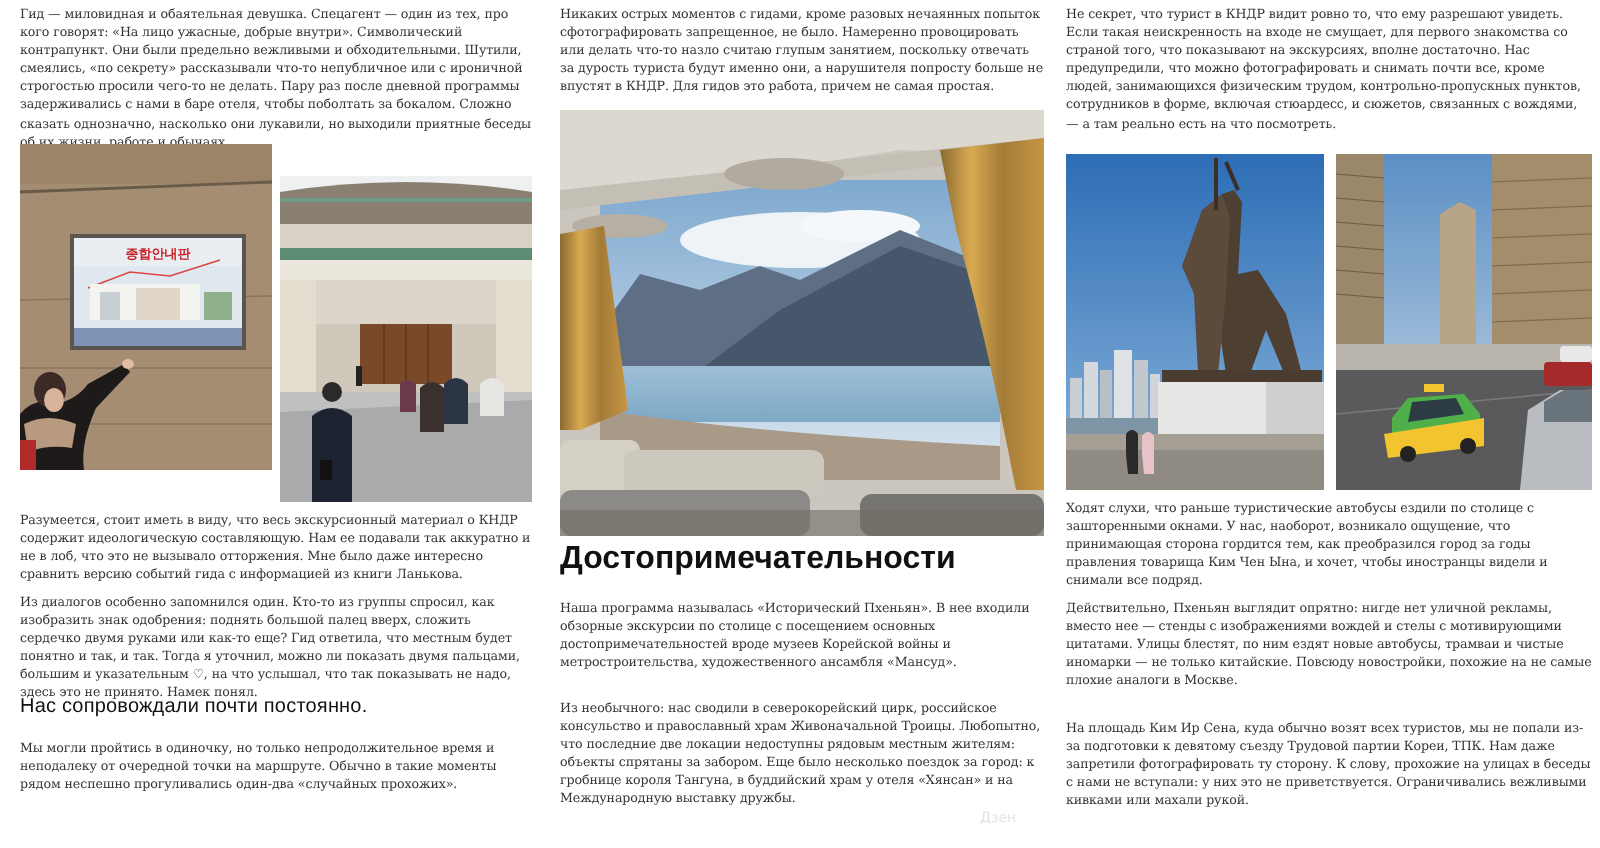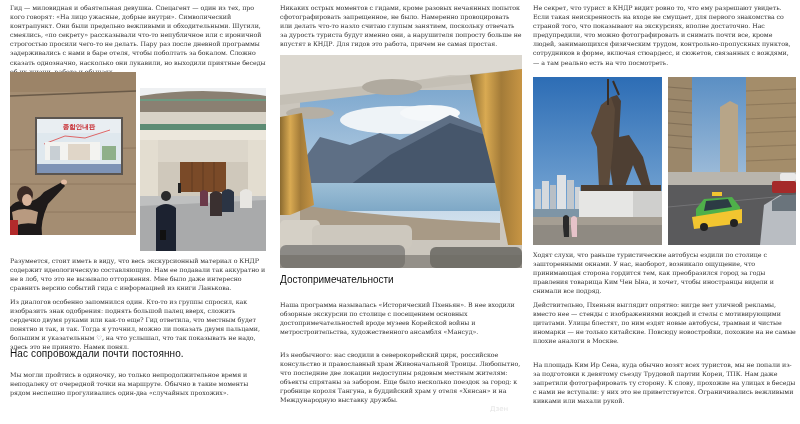--- a/index.html
+++ b/index.html
@@ -5,21 +5,21 @@
   * { box-sizing: border-box; margin: 0; padding: 0; }
   html, body { width: 800px; height: 424px; overflow: hidden; background: #ffffff; }
   body { position: relative; font-family: "DejaVu Serif", serif; color: #2a2a2a; }
   .col { position: absolute; top: 0; }
   .col-left { left: 10px; width: 256px; }
   .col-mid { left: 280px; width: 242px; }
   .col-right { left: 533px; width: 263px; }
   p.body { font-size: 6.3px; line-height: 9.1px; letter-spacing: -0.05px; color: #333; }
   h2 { font-family: "Liberation Sans", sans-serif; color: #111; }
   .h-left { font-size: 10px; font-weight: 400; line-height: 18px; letter-spacing: 0.1px; }
-  .h-mid { font-size: 10px; font-weight: 400; line-height: 18px; }
+  .h-mid { font-size: 16px; font-weight: 700; line-height: 18px; }
   .img { position: absolute; overflow: hidden; }
   .img svg { display: block; width: 100%; height: 100%; }
   .abs { position: absolute; }
   .watermark { position: absolute; left: 490px; top: 405px; font-family: "DejaVu Sans", sans-serif; font-size: 7px; color: #e4e4e4; }
 </style>
 </head>
 <body>
 
 <section class="col col-left">
   <p class="body abs" style="top:3px; left:0; width:256px;">Гид — миловидная и обаятельная девушка. Спецагент — один из тех, про кого говорят: «На лицо ужасные, добрые внутри». Символический контрапункт. Они были предельно вежливыми и обходительными. Шутили, смеялись, «по секрету» рассказывали что-то непубличное или с ироничной строгостью просили чего-то не делать. Пару раз после дневной программы задерживались с нами в баре отеля, чтобы поболтать за бокалом. Сложно сказать однозначно, насколько они лукавили, но выходили приятные беседы об их жизни, работе и обычаях.</p>

